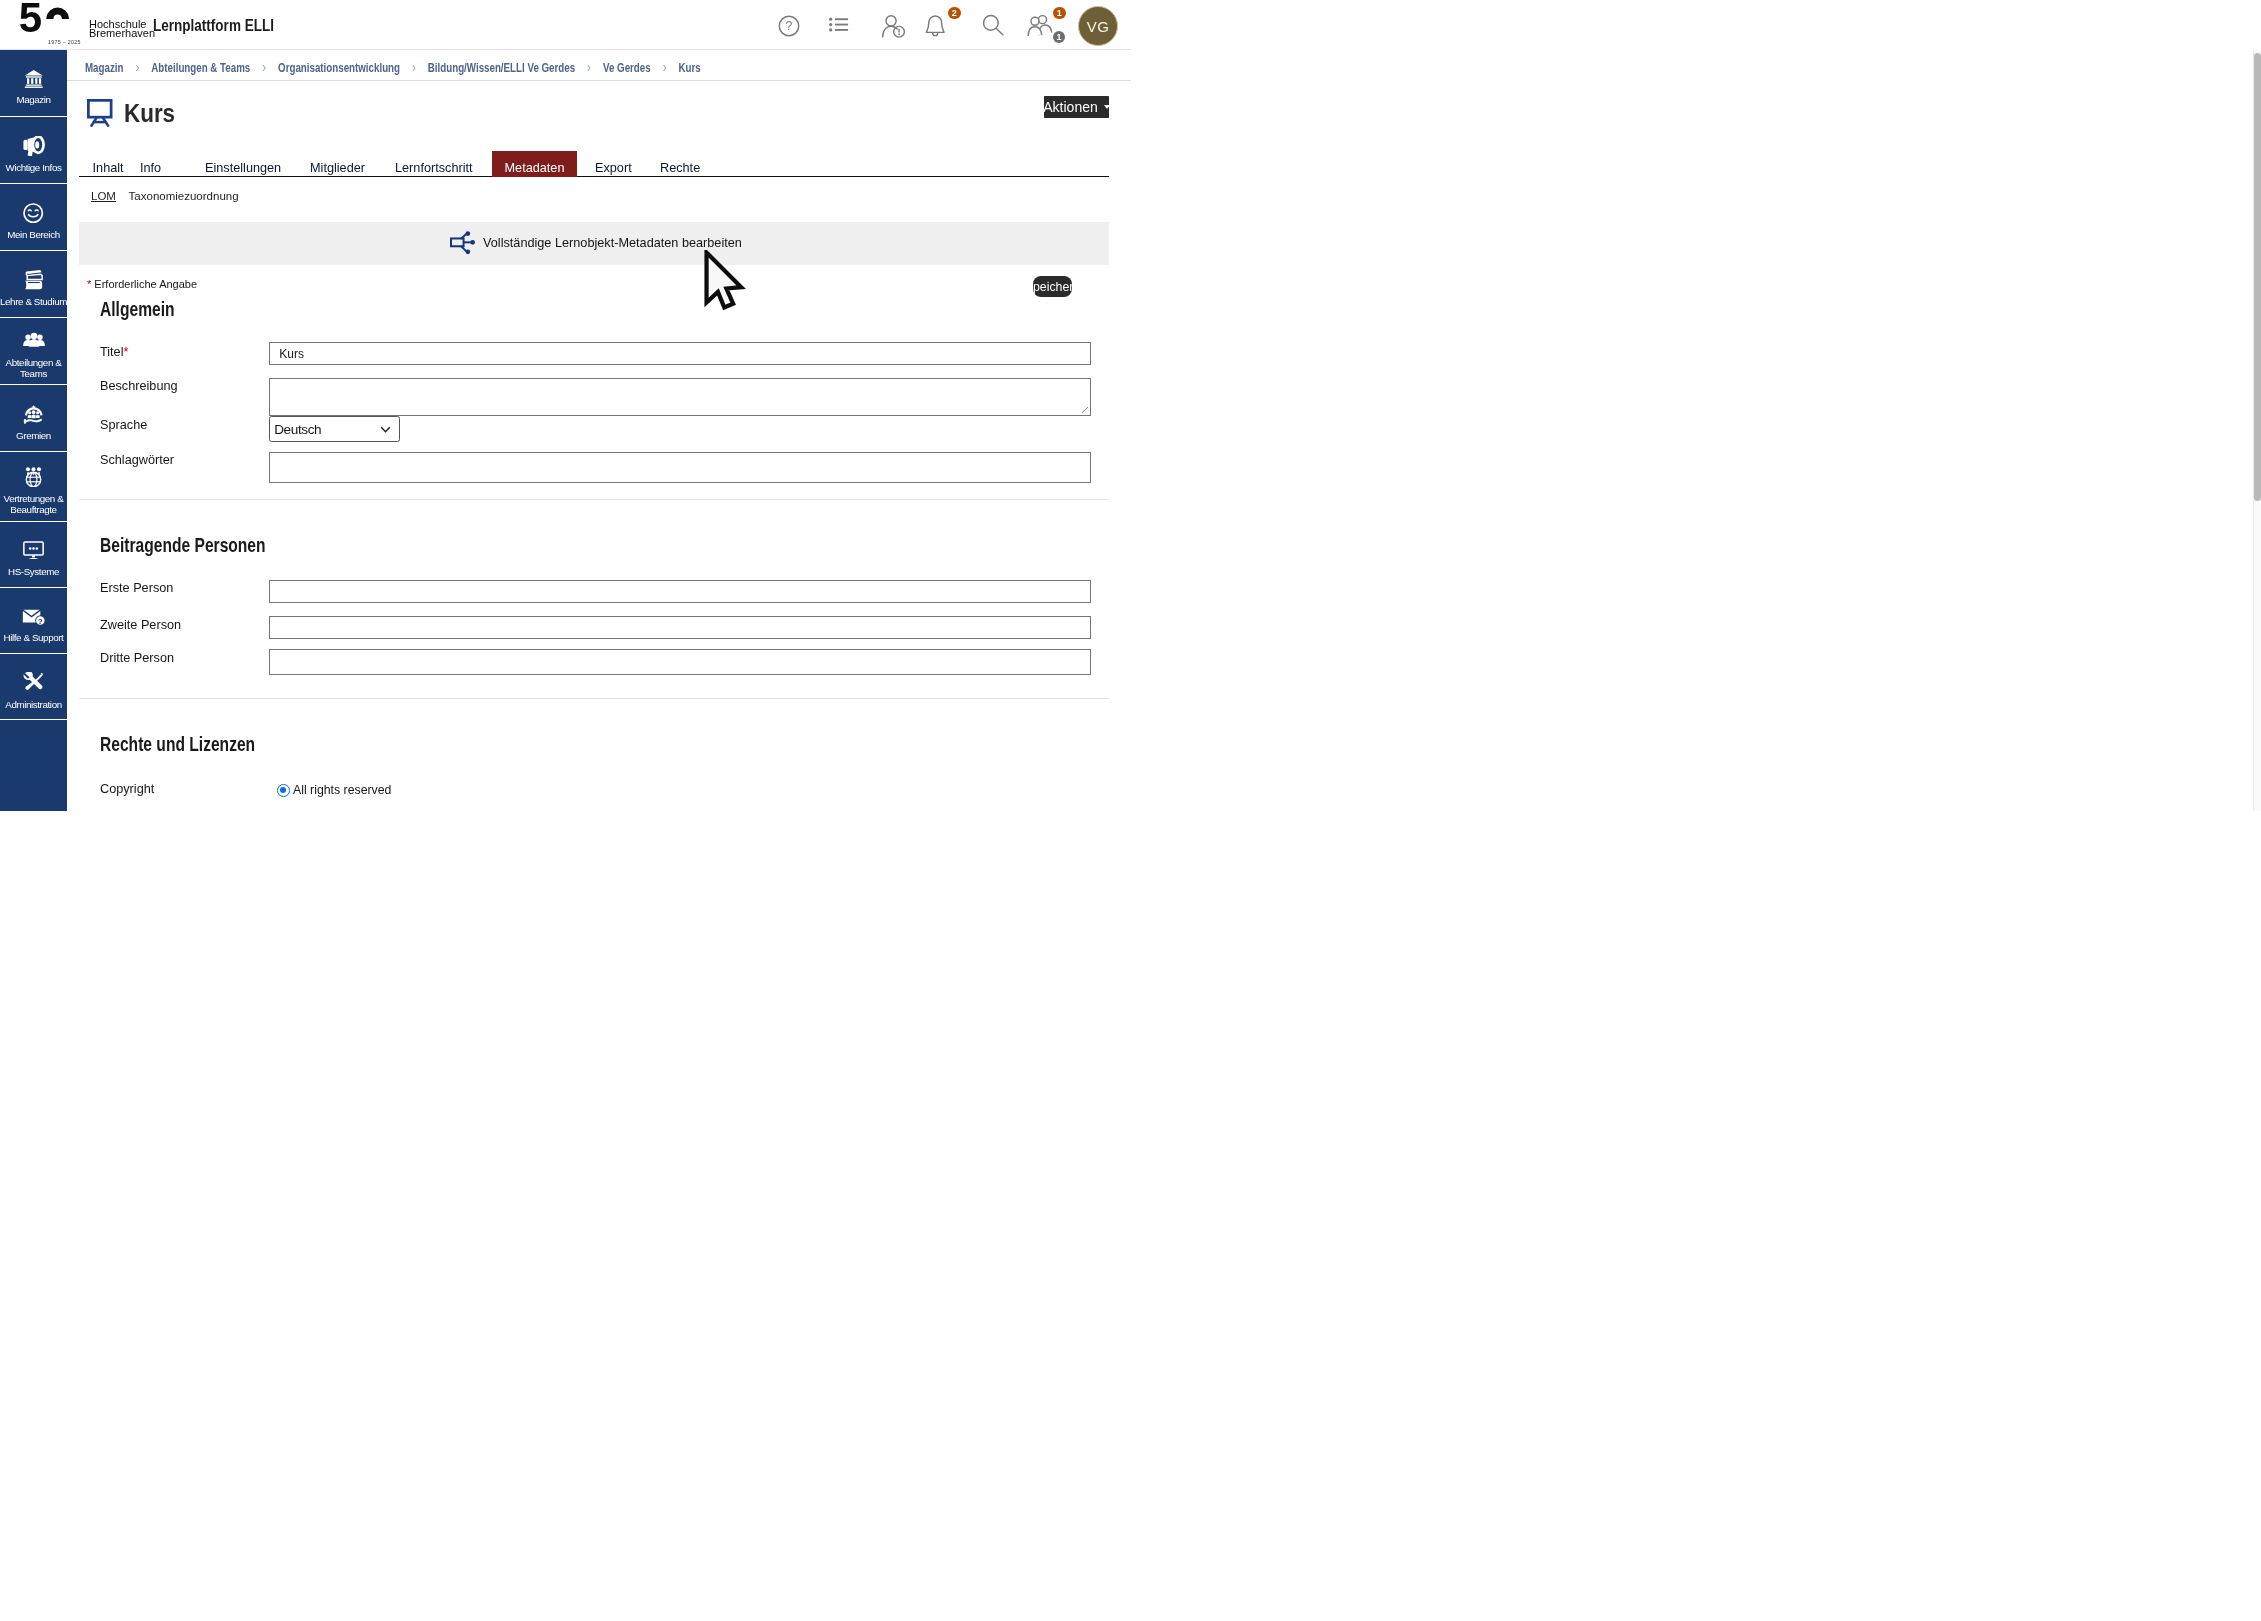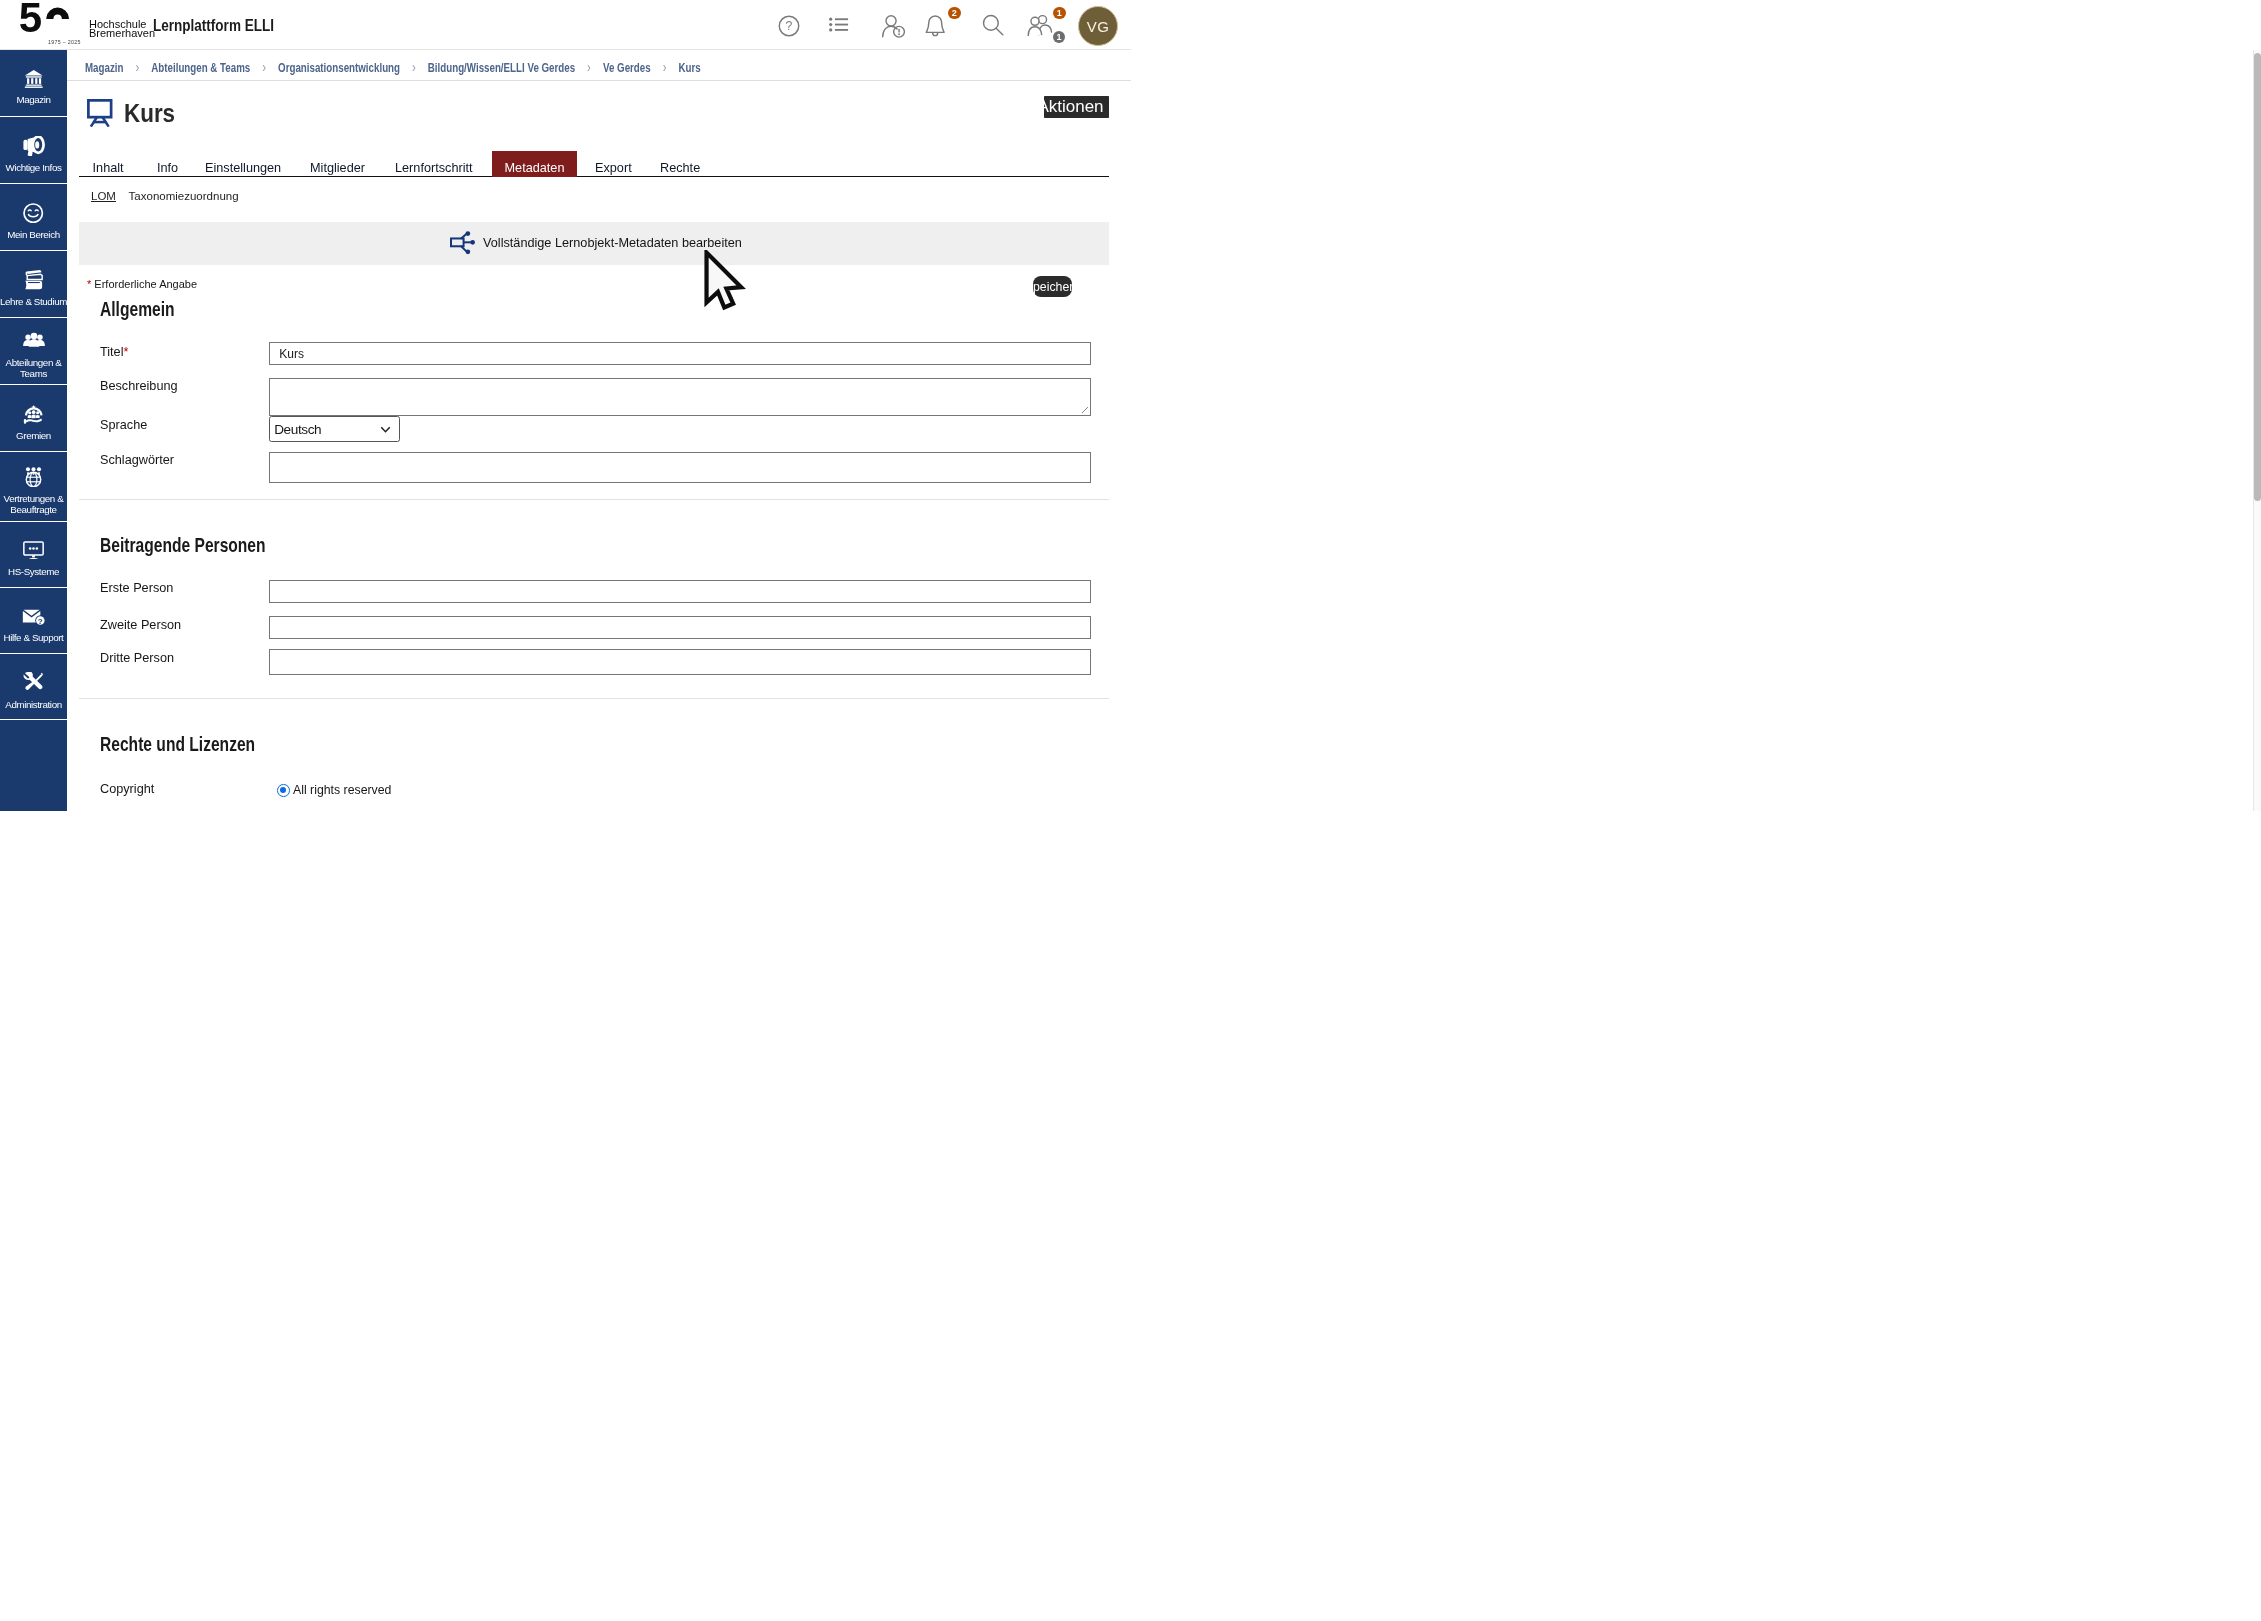--- a/index.html
+++ b/index.html
@@ -36,21 +36,21 @@
 #sbthumb { position:absolute; right:0.4px; top:53px; width:6.8px; height:448px; background:#b9b9b9; border-radius:4.2px; z-index:7;}
 
 #bcbar { position:absolute; left:67px; top:50px; width:1064px; height:31px; background:#fff;
   border-bottom:0.8px solid #dedede; }
 #bc { position:absolute; left:18px; top:8px; font-size:13px; font-weight:bold; color:#4d648c;
   transform:scaleX(0.75); transform-origin:0 0; white-space:nowrap; }
 #bc .sep { color:#8b9cb6; font-weight:normal; padding:0 16px; font-size:15.3px; }
 h1.kurs { position:absolute; font-size:26px; font-weight:bold; color:#2a2a2a; line-height:1;
   transform:scaleX(0.862); transform-origin:0 0; }
 #aktionen { position:absolute; left:1044px; top:96px; width:65px; height:22px; background:#2b2b2b;
-  color:#fff; font-size:17px; display:flex; align-items:center; justify-content:center; gap:6px; border-radius:0.8px;}
+  color:#fff; font-size:14px; display:flex; align-items:center; justify-content:center; gap:6px; border-radius:0.8px;}
 #aktionen .tri { width:0; height:0; border-left:3.8px solid transparent; border-right:3.8px solid transparent; border-top:4.7px solid #fff; margin-top:0.8px;}
 
 #tabs { position:absolute; left:79px; top:151px; width:1030px; height:26px; border-bottom:1.7px solid #111; font-size:12.7px; }
 .tab { position:absolute; top:0; height:26px; display:flex; align-items:flex-end; padding-bottom:2.1px; color:#0f172a; }
 .tab.active { background:#7f1d1d; color:#fff; }
 #subtabs { position:absolute; left:91px; top:190px; font-size:11.5px; color:#1f1f1f; }
 
 #graybar { position:absolute; left:79px; top:222px; width:1030px; height:43px; background:#efefef;padding-left:8px; }
 #graybar .gtext { position:absolute; left:404px; top:14px; font-size:12.7px; color:#141414; }
 #graybar svg { position:absolute; left:371px; top:9.3px; }
@@ -262,21 +262,21 @@
   <rect x="1.6" y="1.6" width="26.8" height="19.8" fill="none" stroke="#1c3f87" stroke-width="3.2"></rect>
   <line x1="12" y1="21" x2="4.5" y2="32.5" stroke="#1c3f87" stroke-width="3"></line>
   <line x1="18" y1="21" x2="25.5" y2="32.5" stroke="#1c3f87" stroke-width="3"></line>
   <line x1="8.2" y1="27.2" x2="21.8" y2="27.2" stroke="#1c3f87" stroke-width="3"></line>
 </svg>
 <h1 class="kurs" style="left:124px; top:100px;">Kurs</h1>
 <div id="aktionen">Aktionen<span class="tri"></span></div>
 
 <div id="tabs">
   <div class="tab" style="left:13.6px;">Inhalt</div>
-  <div class="tab" style="left:78px;">Info</div>
+  <div class="tab" style="left:61px;">Info</div>
   <div class="tab" style="left:126px;">Einstellungen</div>
   <div class="tab" style="left:231px;">Mitglieder</div>
   <div class="tab" style="left:316px;">Lernfortschritt</div>
   <div class="tab active" style="left:413px; width:85px; justify-content:center;">Metadaten</div>
   <div class="tab" style="left:516px;">Export</div>
   <div class="tab" style="left:581px;">Rechte</div>
 </div>
 <div id="subtabs"><span style="text-decoration:underline; margin-right:12.7px;margin-top:12px;">LOM</span><span>Taxonomiezuordnung</span></div>
 
 <div id="graybar">

